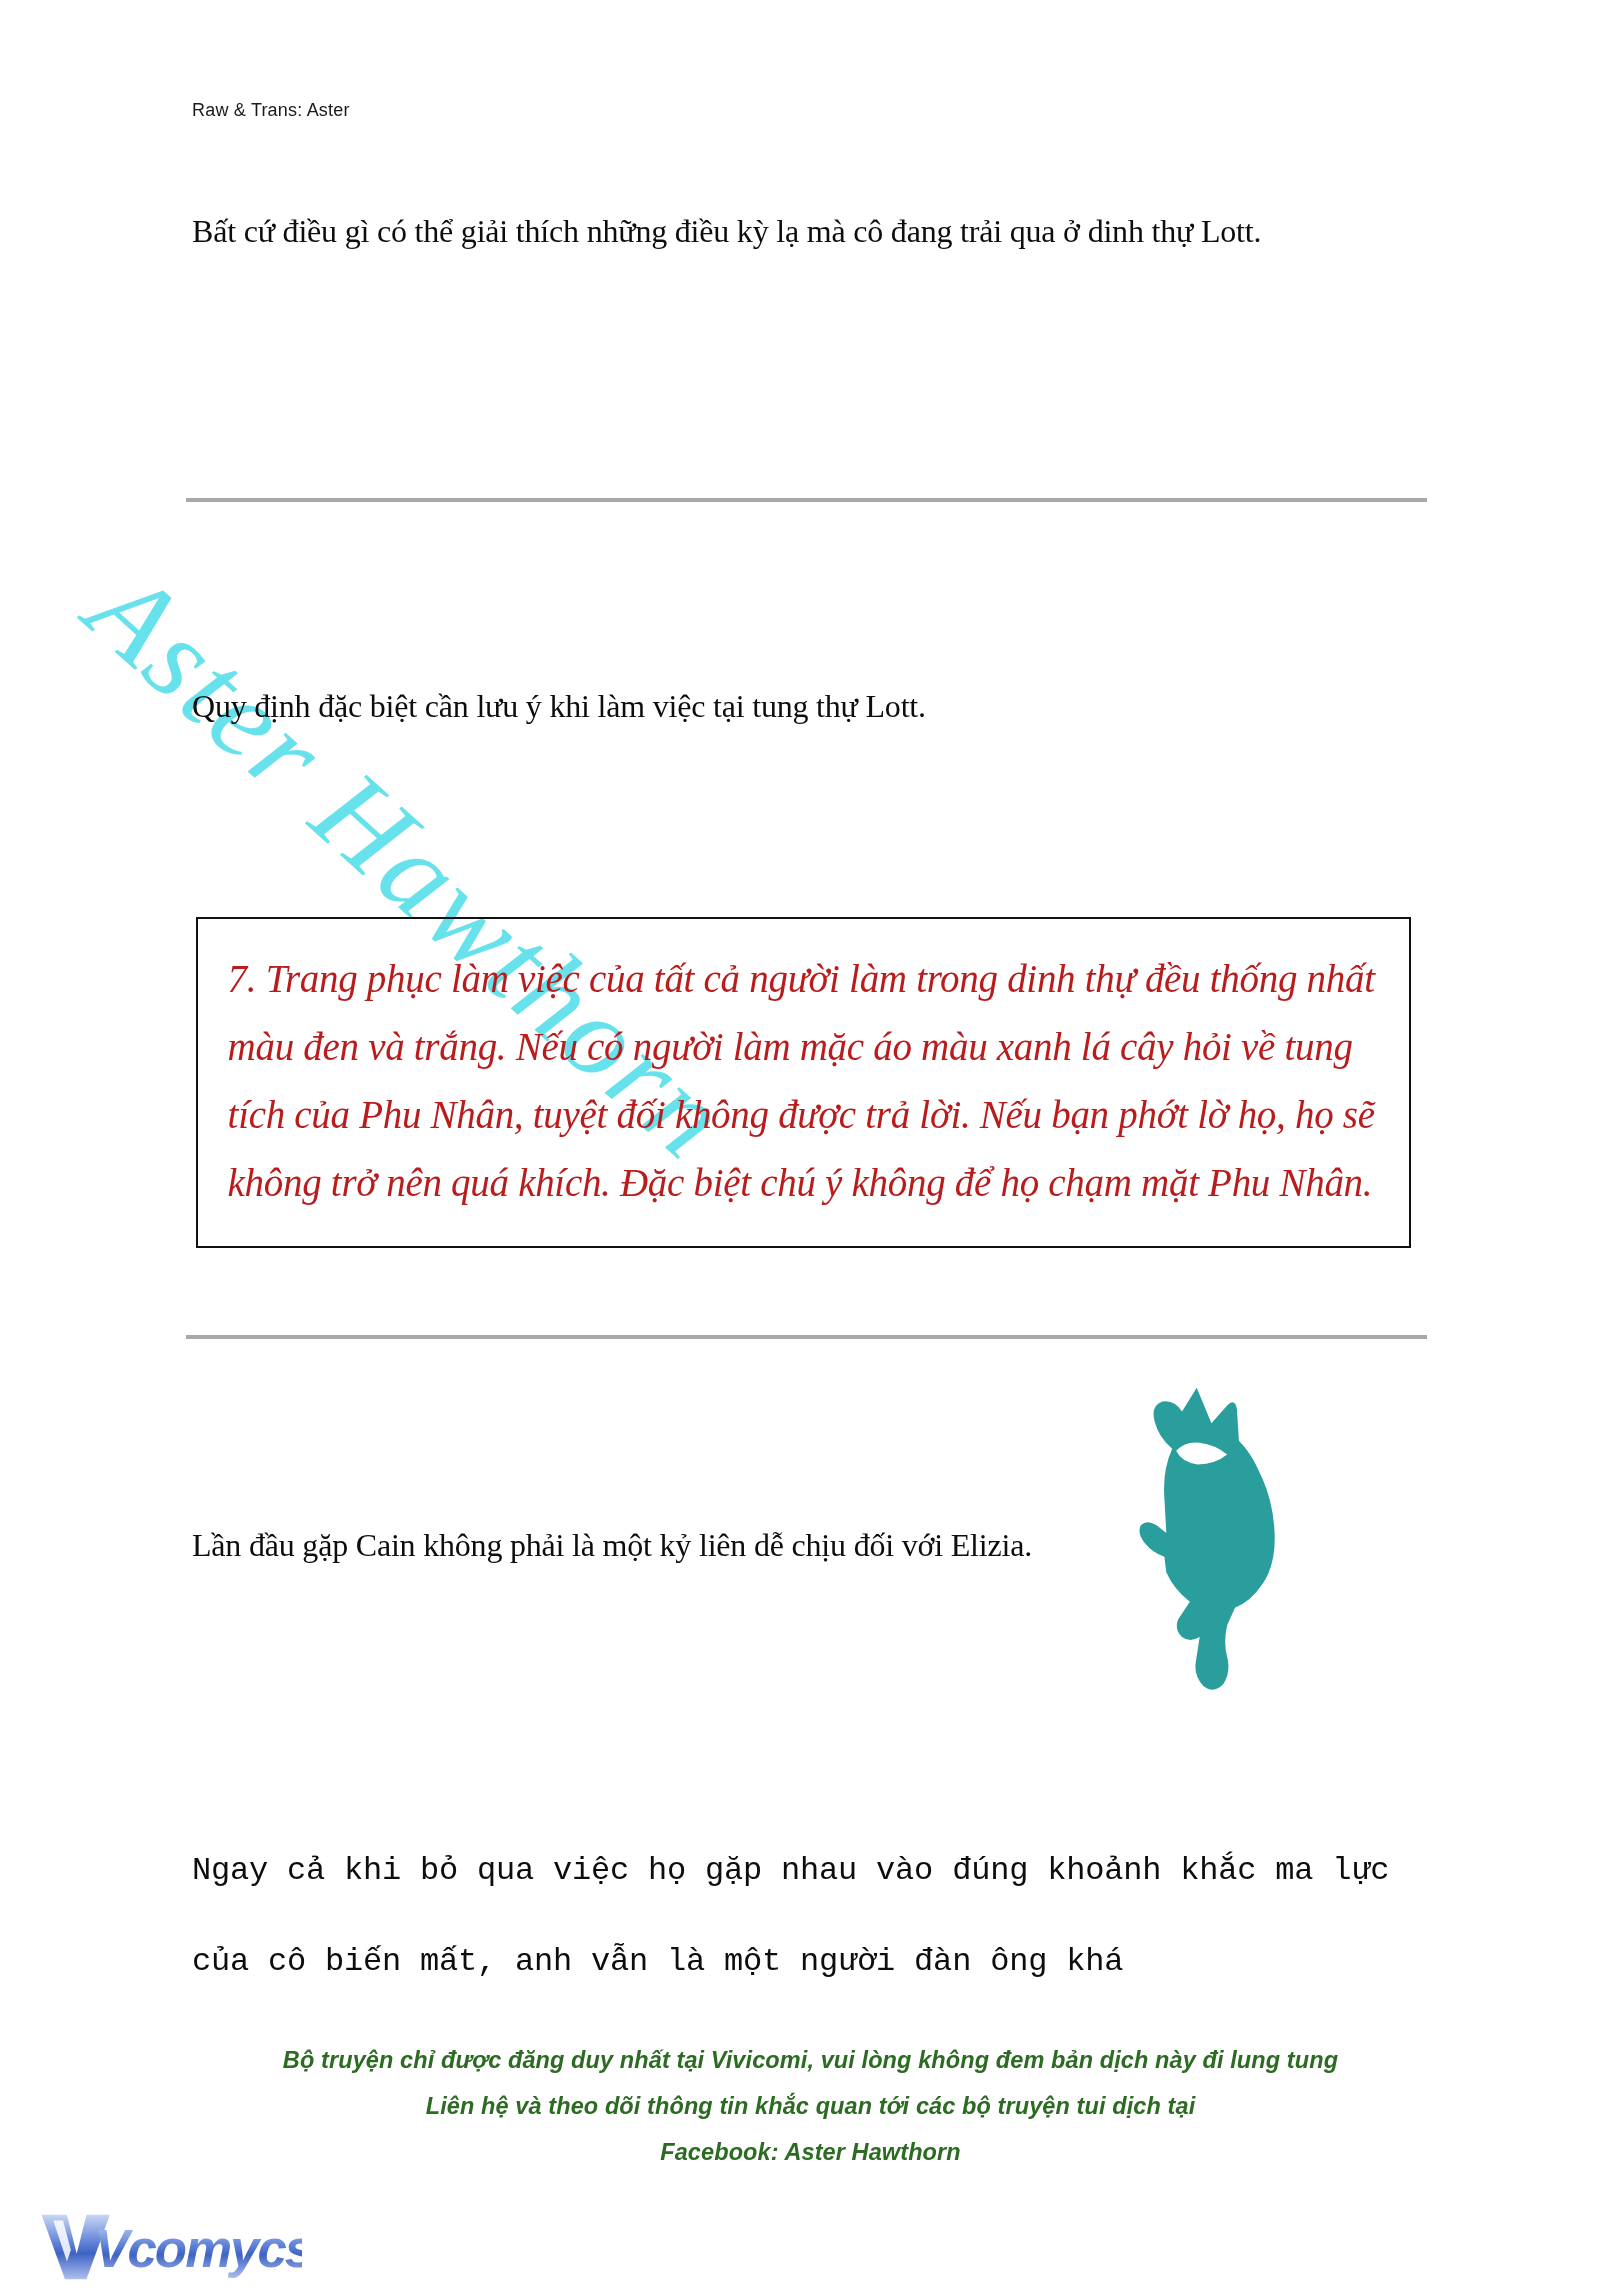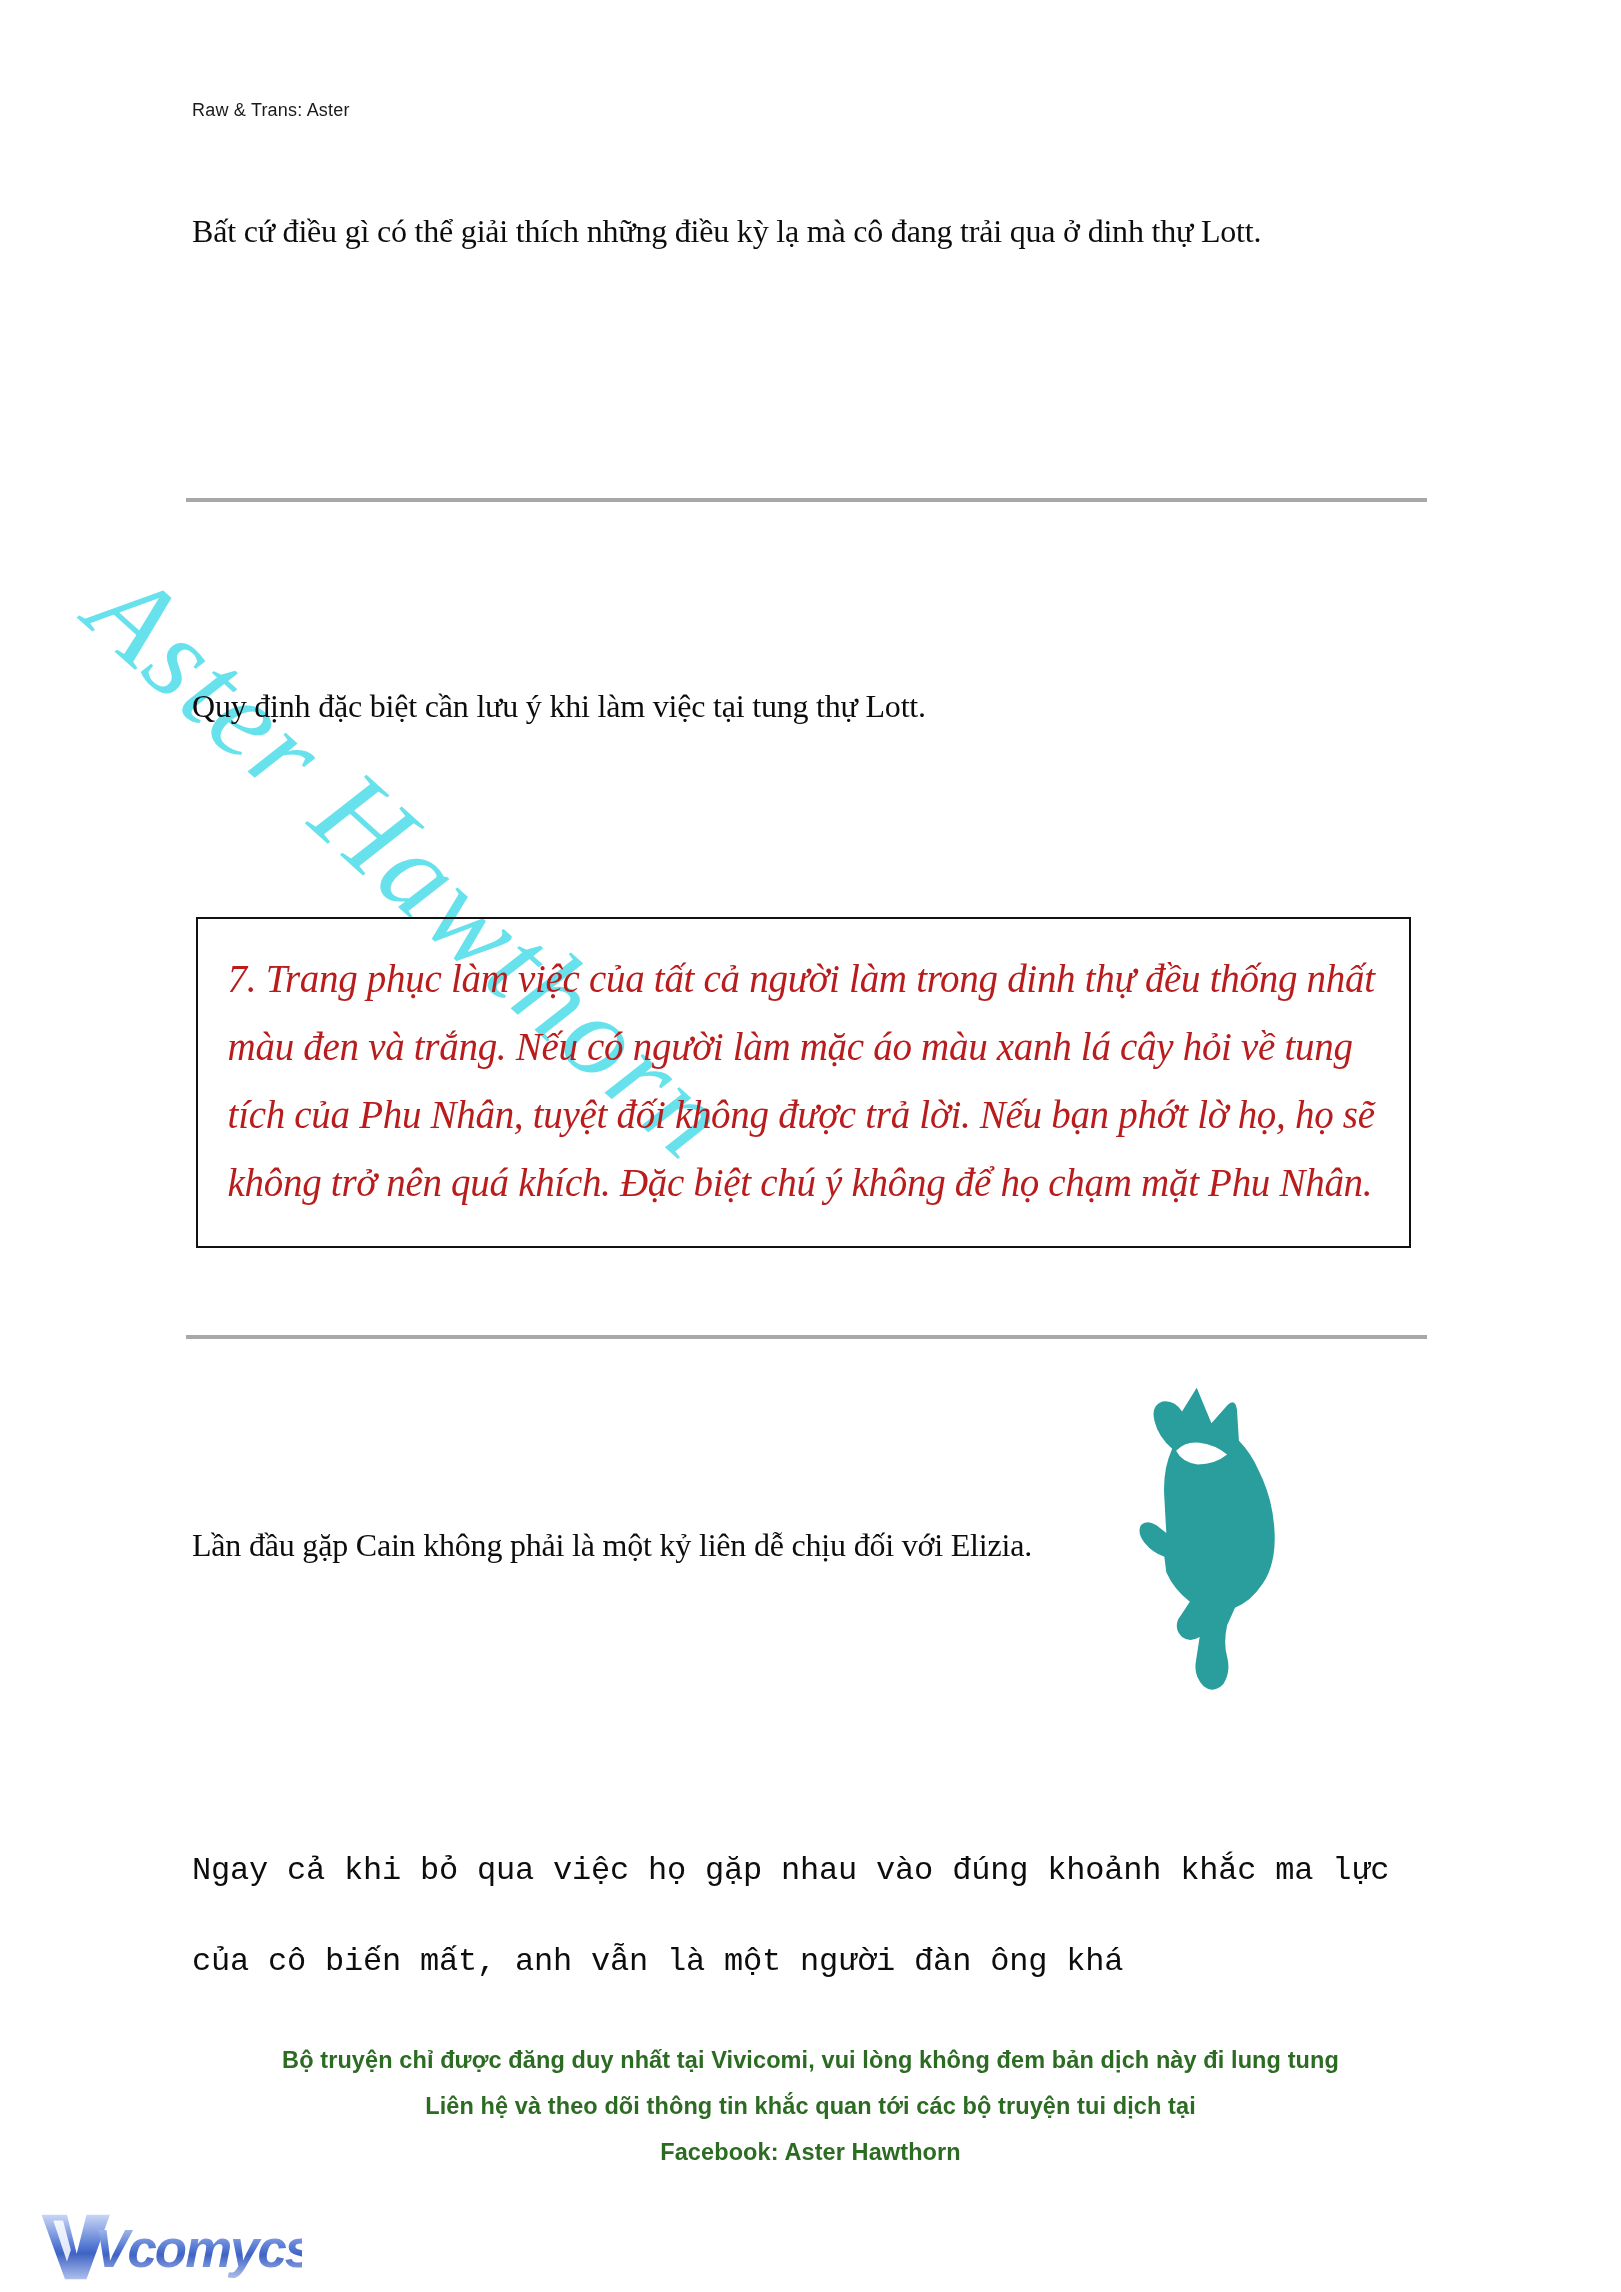--- a/index.html
+++ b/index.html
@@ -124,20 +124,21 @@
     position: absolute;
     left: 0;
     top: 2037px;
     width: 1621px;
     text-align: center;
     z-index: 5;
   }
   .footer div {
     font-family: "Liberation Sans", "DejaVu Sans", sans-serif;
     font-weight: bold;
+    font-style: italic;
     color: #2c6b22;
     font-size: 23.5px;
     line-height: 46px;
     letter-spacing: 0.1px;
   }
 
   
   .logo {
     position: absolute;
     left: 37px;

